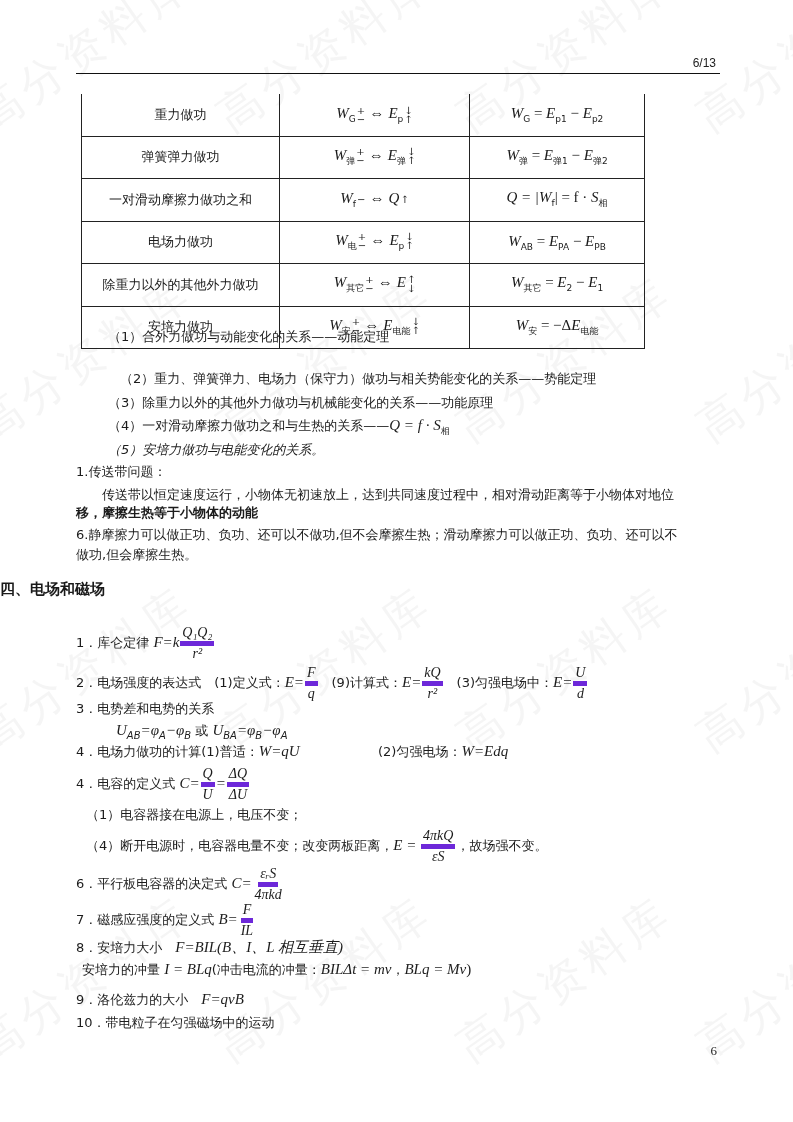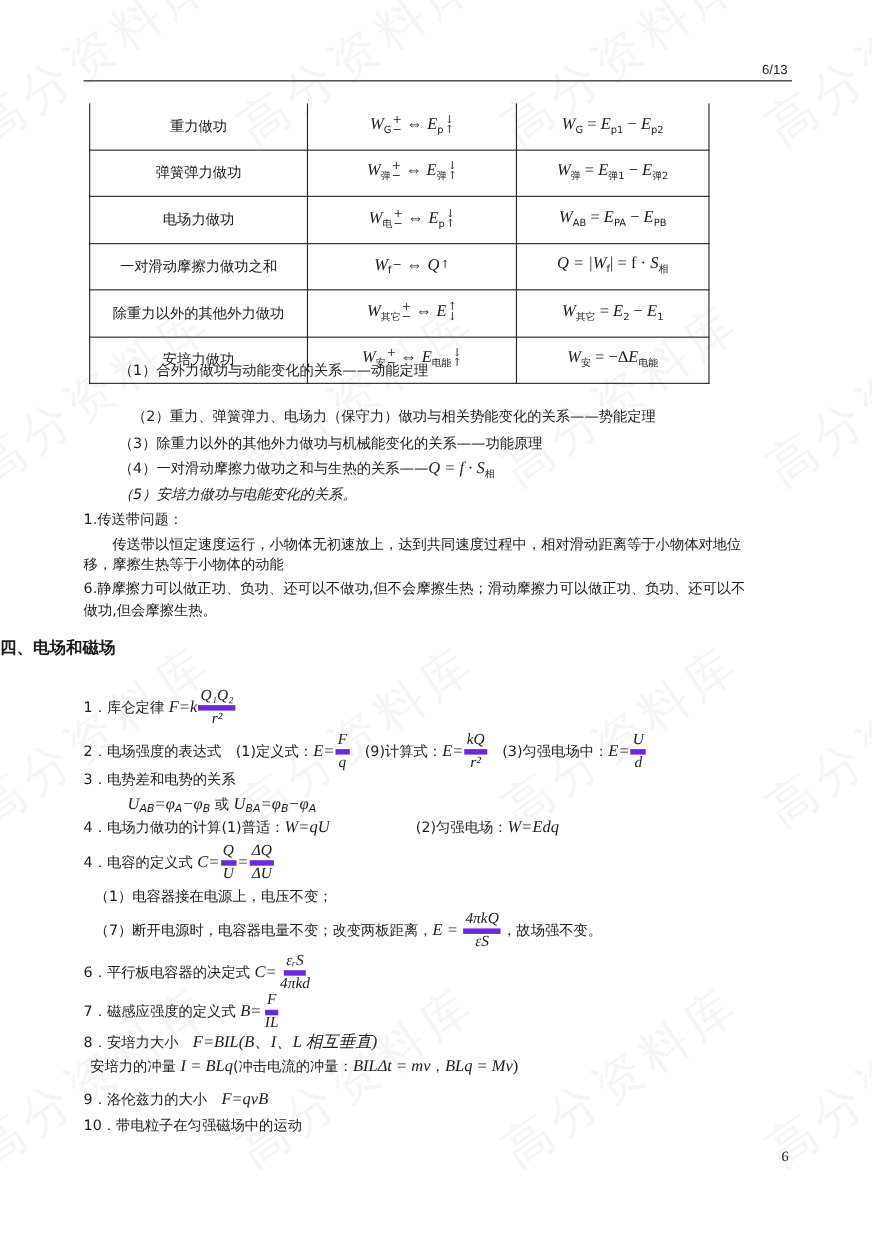--- a/index.html
+++ b/index.html
@@ -92,40 +92,40 @@
         <td class="c2"><span class="m">W</span><sub class="sub">弹</sub><span class="stack">
             <span>+</span>
             <span>−</span>
           </span> <span class="mu">⇔</span> <span class="m">E</span><sub class="sub">弹</sub><span class="stack">
             <span>↓</span>
             <span>↑</span>
           </span></td>
         <td class="c3"><span class="m">W</span><sub class="sub">弹</sub><span class="mu"> = </span><span class="m">E</span><sub class="sub">弹1</sub><span class="mu"> − </span><span class="m">E</span><sub class="sub">弹2</sub></td>
       </tr>
       <tr>
+        <td class="c1"><span>一对滑动摩擦力做功之和</span></td>
+        <td class="c2"><span class="m">W</span><sub class="sub">f</sub><span class="stack">
+            <span>−</span>
+            <span></span>
+          </span> <span class="mu">⇔</span> <span class="m">Q</span><sub class="sub"></sub><span class="stack">
+            <span>↑</span>
+            <span></span>
+          </span></td>
+        <td class="c3"><span class="m">Q = |W</span><sub class="sub">f</sub><span class="mu">| = f · </span><span class="m">S</span><sub class="sub">相</sub><span class="mu"></span><span class="m"></span><sub class="sub"></sub></td>
+      </tr>
+      <tr>
         <td class="c1"><span>电场力做功</span></td>
         <td class="c2"><span class="m">W</span><sub class="sub">电</sub><span class="stack">
             <span>+</span>
             <span>−</span>
           </span> <span class="mu">⇔</span> <span class="m">E</span><sub class="sub">p</sub><span class="stack">
             <span>↓</span>
             <span>↑</span>
           </span></td>
         <td class="c3"><span class="m">W</span><sub class="sub">AB</sub><span class="mu"> = </span><span class="m">E</span><sub class="sub">PA</sub><span class="mu"> − </span><span class="m">E</span><sub class="sub">PB</sub></td>
-      </tr>
-      <tr>
-        <td class="c1"><span>一对滑动摩擦力做功之和</span></td>
-        <td class="c2"><span class="m">W</span><sub class="sub">f</sub><span class="stack">
-            <span>−</span>
-            <span></span>
-          </span> <span class="mu">⇔</span> <span class="m">Q</span><sub class="sub"></sub><span class="stack">
-            <span>↑</span>
-            <span></span>
-          </span></td>
-        <td class="c3"><span class="m">Q = |W</span><sub class="sub">f</sub><span class="mu">| = f · </span><span class="m">S</span><sub class="sub">相</sub><span class="mu"></span><span class="m"></span><sub class="sub"></sub></td>
       </tr>
       <tr>
         <td class="c1"><span>除重力以外的其他外力做功</span></td>
         <td class="c2"><span class="m">W</span><sub class="sub">其它</sub><span class="stack">
             <span>+</span>
             <span>−</span>
           </span> <span class="mu">⇔</span> <span class="m">E</span><sub class="sub"></sub><span class="stack">
             <span>↑</span>
             <span>↓</span>
           </span></td>
@@ -149,21 +149,21 @@
   <div class="line" style="left:108px;top:328px;">（1）合外力做功与动能变化的关系——动能定理</div>
   <div class="line" style="left:120px;top:370px;text-align:right;">（2）重力、弹簧弹力、电场力（保守力）做功与相关势能变化的关系——势能定理</div>
   <div class="line" style="left:108px;top:394px;">（3）除重力以外的其他外力做功与机械能变化的关系——功能原理</div>
   <div class="line" style="left:108px;top:417px;">
     <span>（4）一对滑动摩擦力做功之和与生热的关系——</span><span class="m">Q = f · S</span><sub class="sub">相</sub>
   </div>
   <div class="line" style="left:108px;top:441px;font-style:italic;">（5）安培力做功与电能变化的关系。</div>
 
   <div class="line" style="left:76px;top:463px;">1.传送带问题：</div>
   <div class="line" style="left:102px;top:486px;">传送带以恒定速度运行，小物体无初速放上，达到共同速度过程中，相对滑动距离等于小物体对地位</div>
-  <div class="line" style="left:76px;top:504px;">移，摩擦生热等于小物体的动能</div>
+  <div class="line" style="left:76px;top:504px;font-weight:bold;">移，摩擦生热等于小物体的动能</div>
   <div class="line" style="left:76px;top:526px;">6.静摩擦力可以做正功、负功、还可以不做功,但不会摩擦生热；滑动摩擦力可以做正功、负功、还可以不</div>
   <div class="line" style="left:76px;top:546px;">做功,但会摩擦生热。</div>
 
   <div class="section-title">四、电场和磁场</div>
 
   <div class="line" style="left:76px;top:625px;">
     <span>1．库仑定律 </span><span class="m">F=k</span><span class="frac">
         <span class="num">Q₁Q₂</span>
         <span class="den">r²</span>
       </span>
@@ -196,21 +196,21 @@
     <span>4．电容的定义式 </span><span class="m">C=</span><span class="frac">
         <span class="num">Q</span>
         <span class="den">U</span>
       </span><span class="m">=</span><span class="frac">
         <span class="num">ΔQ</span>
         <span class="den">ΔU</span>
       </span>
   </div>
   <div class="line" style="left:86px;top:806px;">（1）电容器接在电源上，电压不变；</div>
   <div class="line" style="left:86px;top:828px;">
-    <span>（7）断开电源时，电容器电量不变；改变两板距离，</span><span class="m">E = </span><span class="frac">
+    <span>（4）断开电源时，电容器电量不变；改变两板距离，</span><span class="m">E = </span><span class="frac">
         <span class="num">4πkQ</span>
         <span class="den">εS</span>
       </span><span>，故场强不变。</span>
   </div>
 
   <div class="line" style="left:76px;top:866px;">
     <span>6．平行板电容器的决定式 </span><span class="m">C=</span><span class="frac">
         <span class="num">εᵣS</span>
         <span class="den">4πkd</span>
       </span>

